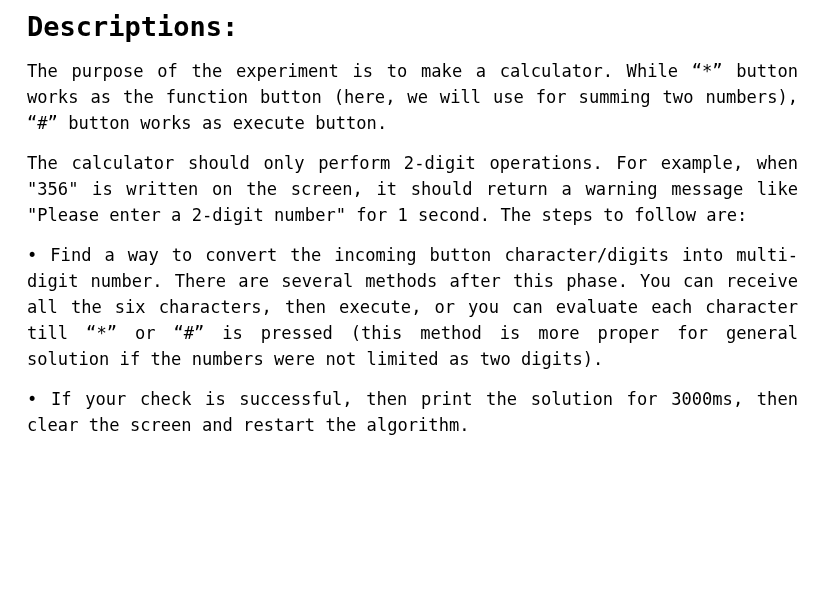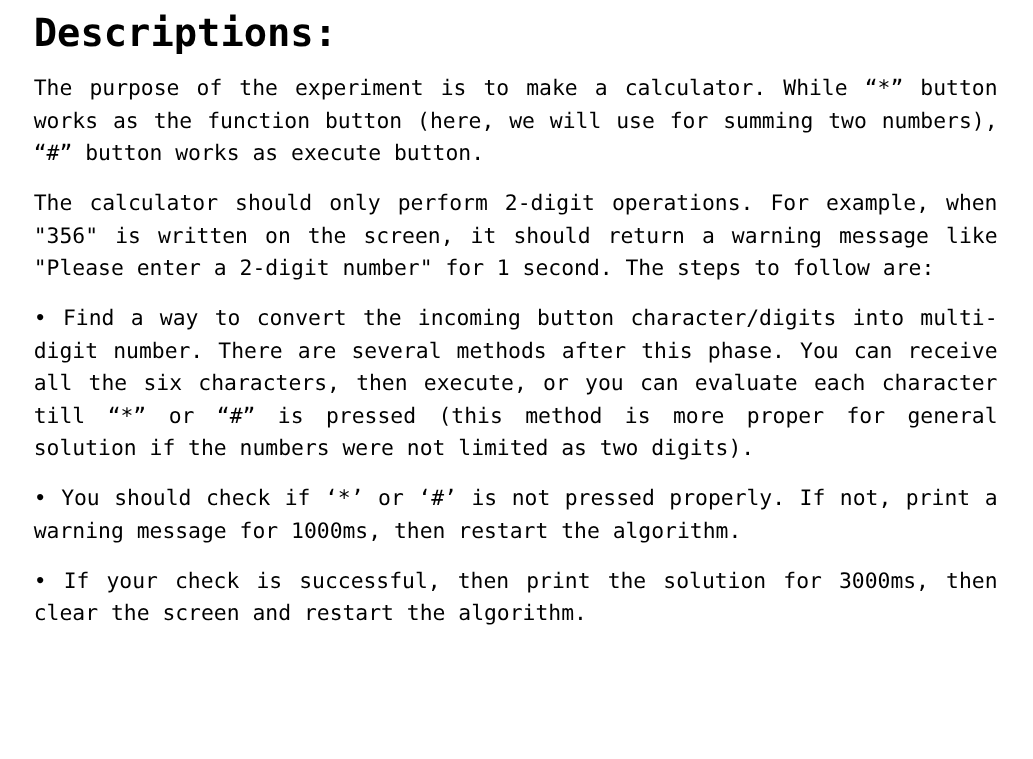--- a/index.html
+++ b/index.html
@@ -15,21 +15,21 @@
     color: #000000;
     -webkit-font-smoothing: none;
   }
   .page {
     box-sizing: border-box;
     width: 826px;
     height: 607px;
     padding: 12px 28px 0 27px;
   }
   .doc-heading {
-    font-size: 31px;
+    font-size: 27px;
     font-weight: bold;
     line-height: 30px;
     letter-spacing: 0px;
     margin: 0 0 16px 0;
     white-space: pre;
   }
   .para {
     font-size: 17.1px;
     line-height: 26px;
     text-align: justify;
@@ -49,17 +49,16 @@
 
   <h1 class="doc-heading">Descriptions:</h1>
 
   <p class="para">The purpose of the experiment is to make a calculator. While “*” button works as the function button (here, we will use for summing two numbers), “#” button works as execute button.</p>
 
   <p class="para">The calculator should only perform 2-digit operations. For example, when "356" is written on the screen, it should return a warning message like "Please enter a 2-digit number" for 1 second. The steps to follow are:</p>
 
 
   <p class="para"><span>•</span> <span>Find a way to convert the incoming button character/digits into multi-digit number. There are several methods after this phase. You can receive all the six characters, then execute, or you can evaluate each character till “*” or “#” is pressed (this method is more proper for general solution if the numbers were not limited as two digits).</span></p>
 
-  <p class="para"><span>•</span> <span>You should check if ‘*’ or ‘#’ is not pressed properly. If not, print a warning message for 1000ms, then restart the algorithm.</span></p>
 
   <p class="para"><span>•</span> <span>If your check is successful, then print the solution for 3000ms, then clear the screen and restart the algorithm.</span></p>
 
 </div>
 
 </body></html>

